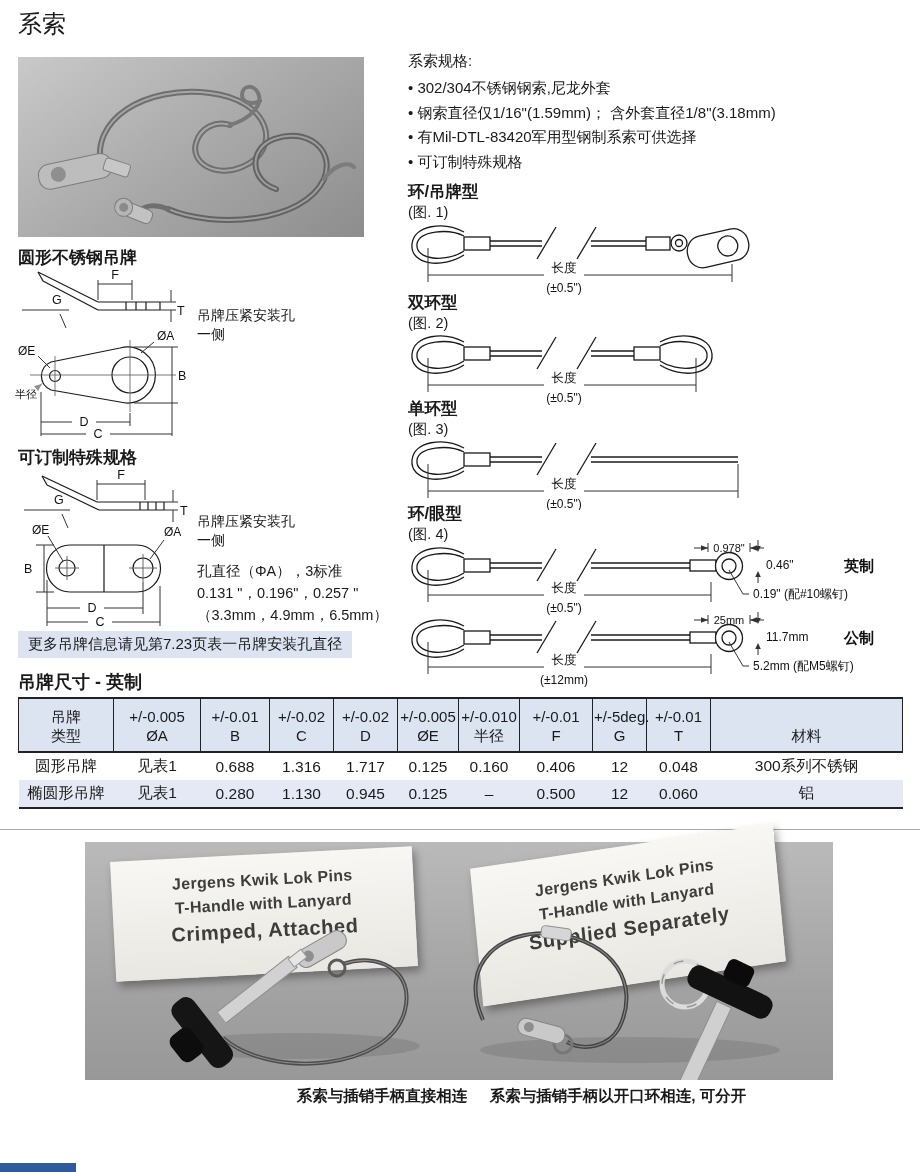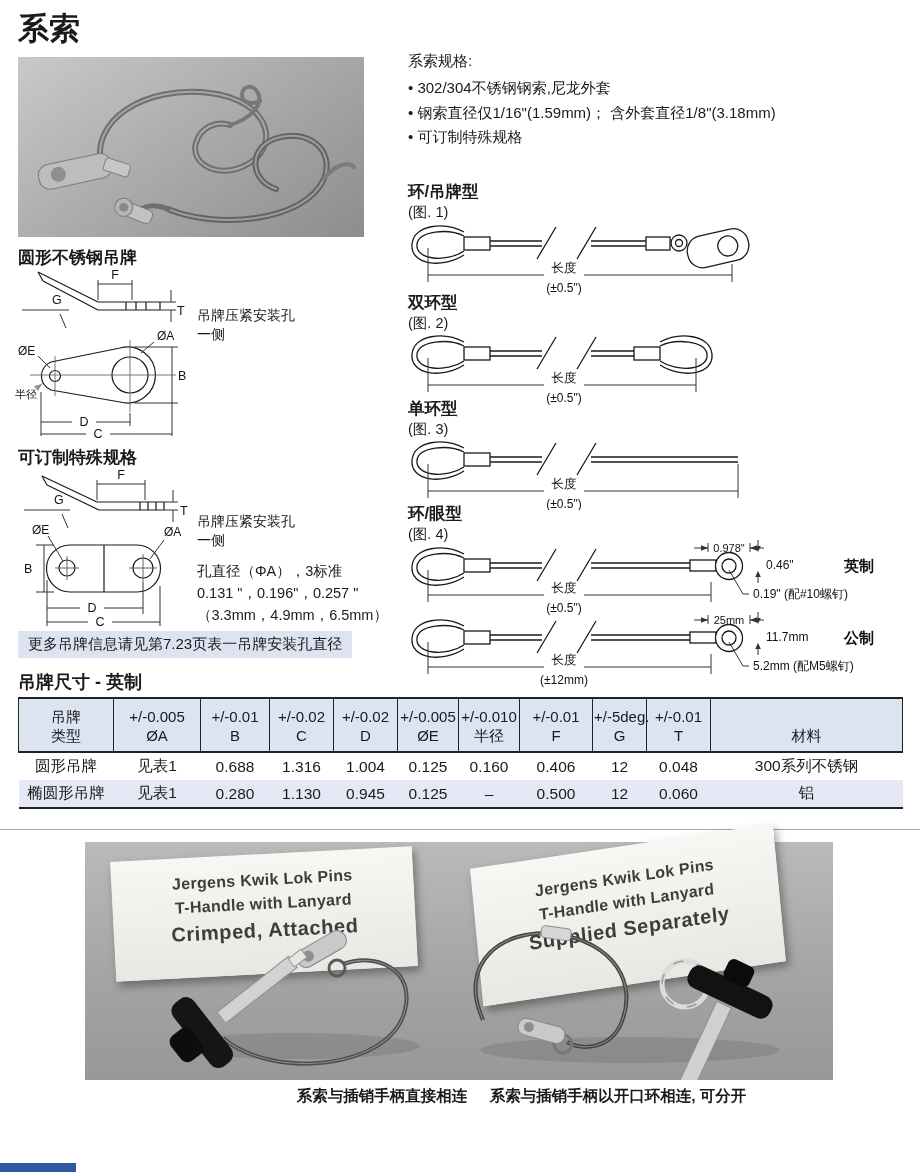--- a/index.html
+++ b/index.html
@@ -1,19 +1,19 @@
 <!DOCTYPE html>
 <html><head>
 <meta charset="utf-8">
 <style>
   html,body{margin:0;padding:0;background:#fff;}
   #page{position:relative;width:920px;height:1172px;background:#fff;overflow:hidden;
         font-family:"Liberation Sans","DejaVu Sans",sans-serif;color:#1a1a1a;}
   .abs{position:absolute;}
-  .page-title{font-size:31px;font-weight:bold;}
+  .page-title{font-size:24px;font-weight:normal;}
   .photo1{background:linear-gradient(145deg,#c9c9c9 0%,#adadad 45%,#8d8d8d 100%);}
   .spec-heading{font-size:15px;margin-bottom:5px;}
   .spec-line{font-size:15px;line-height:24.5px;white-space:nowrap;}
   .fig-heading{font-size:16.5px;font-weight:bold;}
   .fig-sub{font-size:14.5px;}
   .tag-heading{font-size:17px;font-weight:bold;}
   .note{font-size:14px;line-height:19px;}
   .hole-note{font-size:14.5px;line-height:22px;}
   .more-info{background:#dde3f0;font-size:15px;padding:4px 10px;white-space:nowrap;}
   .table-heading{font-size:18px;font-weight:bold;}
@@ -63,20 +63,21 @@
         <circle cx="104" cy="157" r="9" fill="#b5b5b5" stroke="#7d7d7d"></circle>
         <circle cx="104" cy="157" r="4.5" fill="#8a8a8a"></circle>
       </g>
     </svg>
   </div>
 
   <div class="abs" style="left:408px;top:52px;">
     <div class="spec-heading">系索规格:</div>
     <div class="spec-line">• 302/304不锈钢钢索,尼龙外套</div>
     <div class="spec-line">• 钢索直径仅1/16"(1.59mm)； 含外套直径1/8"(3.18mm)</div>
+    <div class="spec-line">• 有Mil-DTL-83420军用型钢制系索可供选择</div>
     <div class="spec-line">• 可订制特殊规格</div>
   </div>
 
   <div class="abs fig-heading" style="left:408px;top:181px;">环/吊牌型</div>
   <div class="abs fig-sub" style="left:408px;top:203px;">(图. 1)</div>
   <svg class="abs" style="left:406px;top:222px;" width="512" height="80" viewBox="0 0 512 80">
     <g stroke="#1a1a1a" fill="none" stroke-width="1.3">
       <path d="M58,10 C38,-1 8,3 6,22 C4,43 36,47 58,33"></path>
       <path d="M58,14 C42,6 13,9 11,22 C9,38 40,41 58,29"></path>
       <rect x="58" y="15" width="26" height="13" fill="#fff"></rect>
@@ -423,21 +424,21 @@
               <div>材料</div>
             </th>
         </tr>
       </thead>
       <tbody>
         <tr>
           <td>圆形吊牌</td>
             <td>见表1</td>
             <td>0.688</td>
           <td>1.316</td>
-            <td>1.004</td>
+            <td>1.717</td>
             <td>0.125</td>
           <td>0.160</td>
             <td>0.406</td>
             <td>12</td>
           <td>0.048</td>
             <td>300系列不锈钢</td>
         </tr>
         <tr class="alt">
           <td>椭圆形吊牌</td>
             <td>见表1</td>

